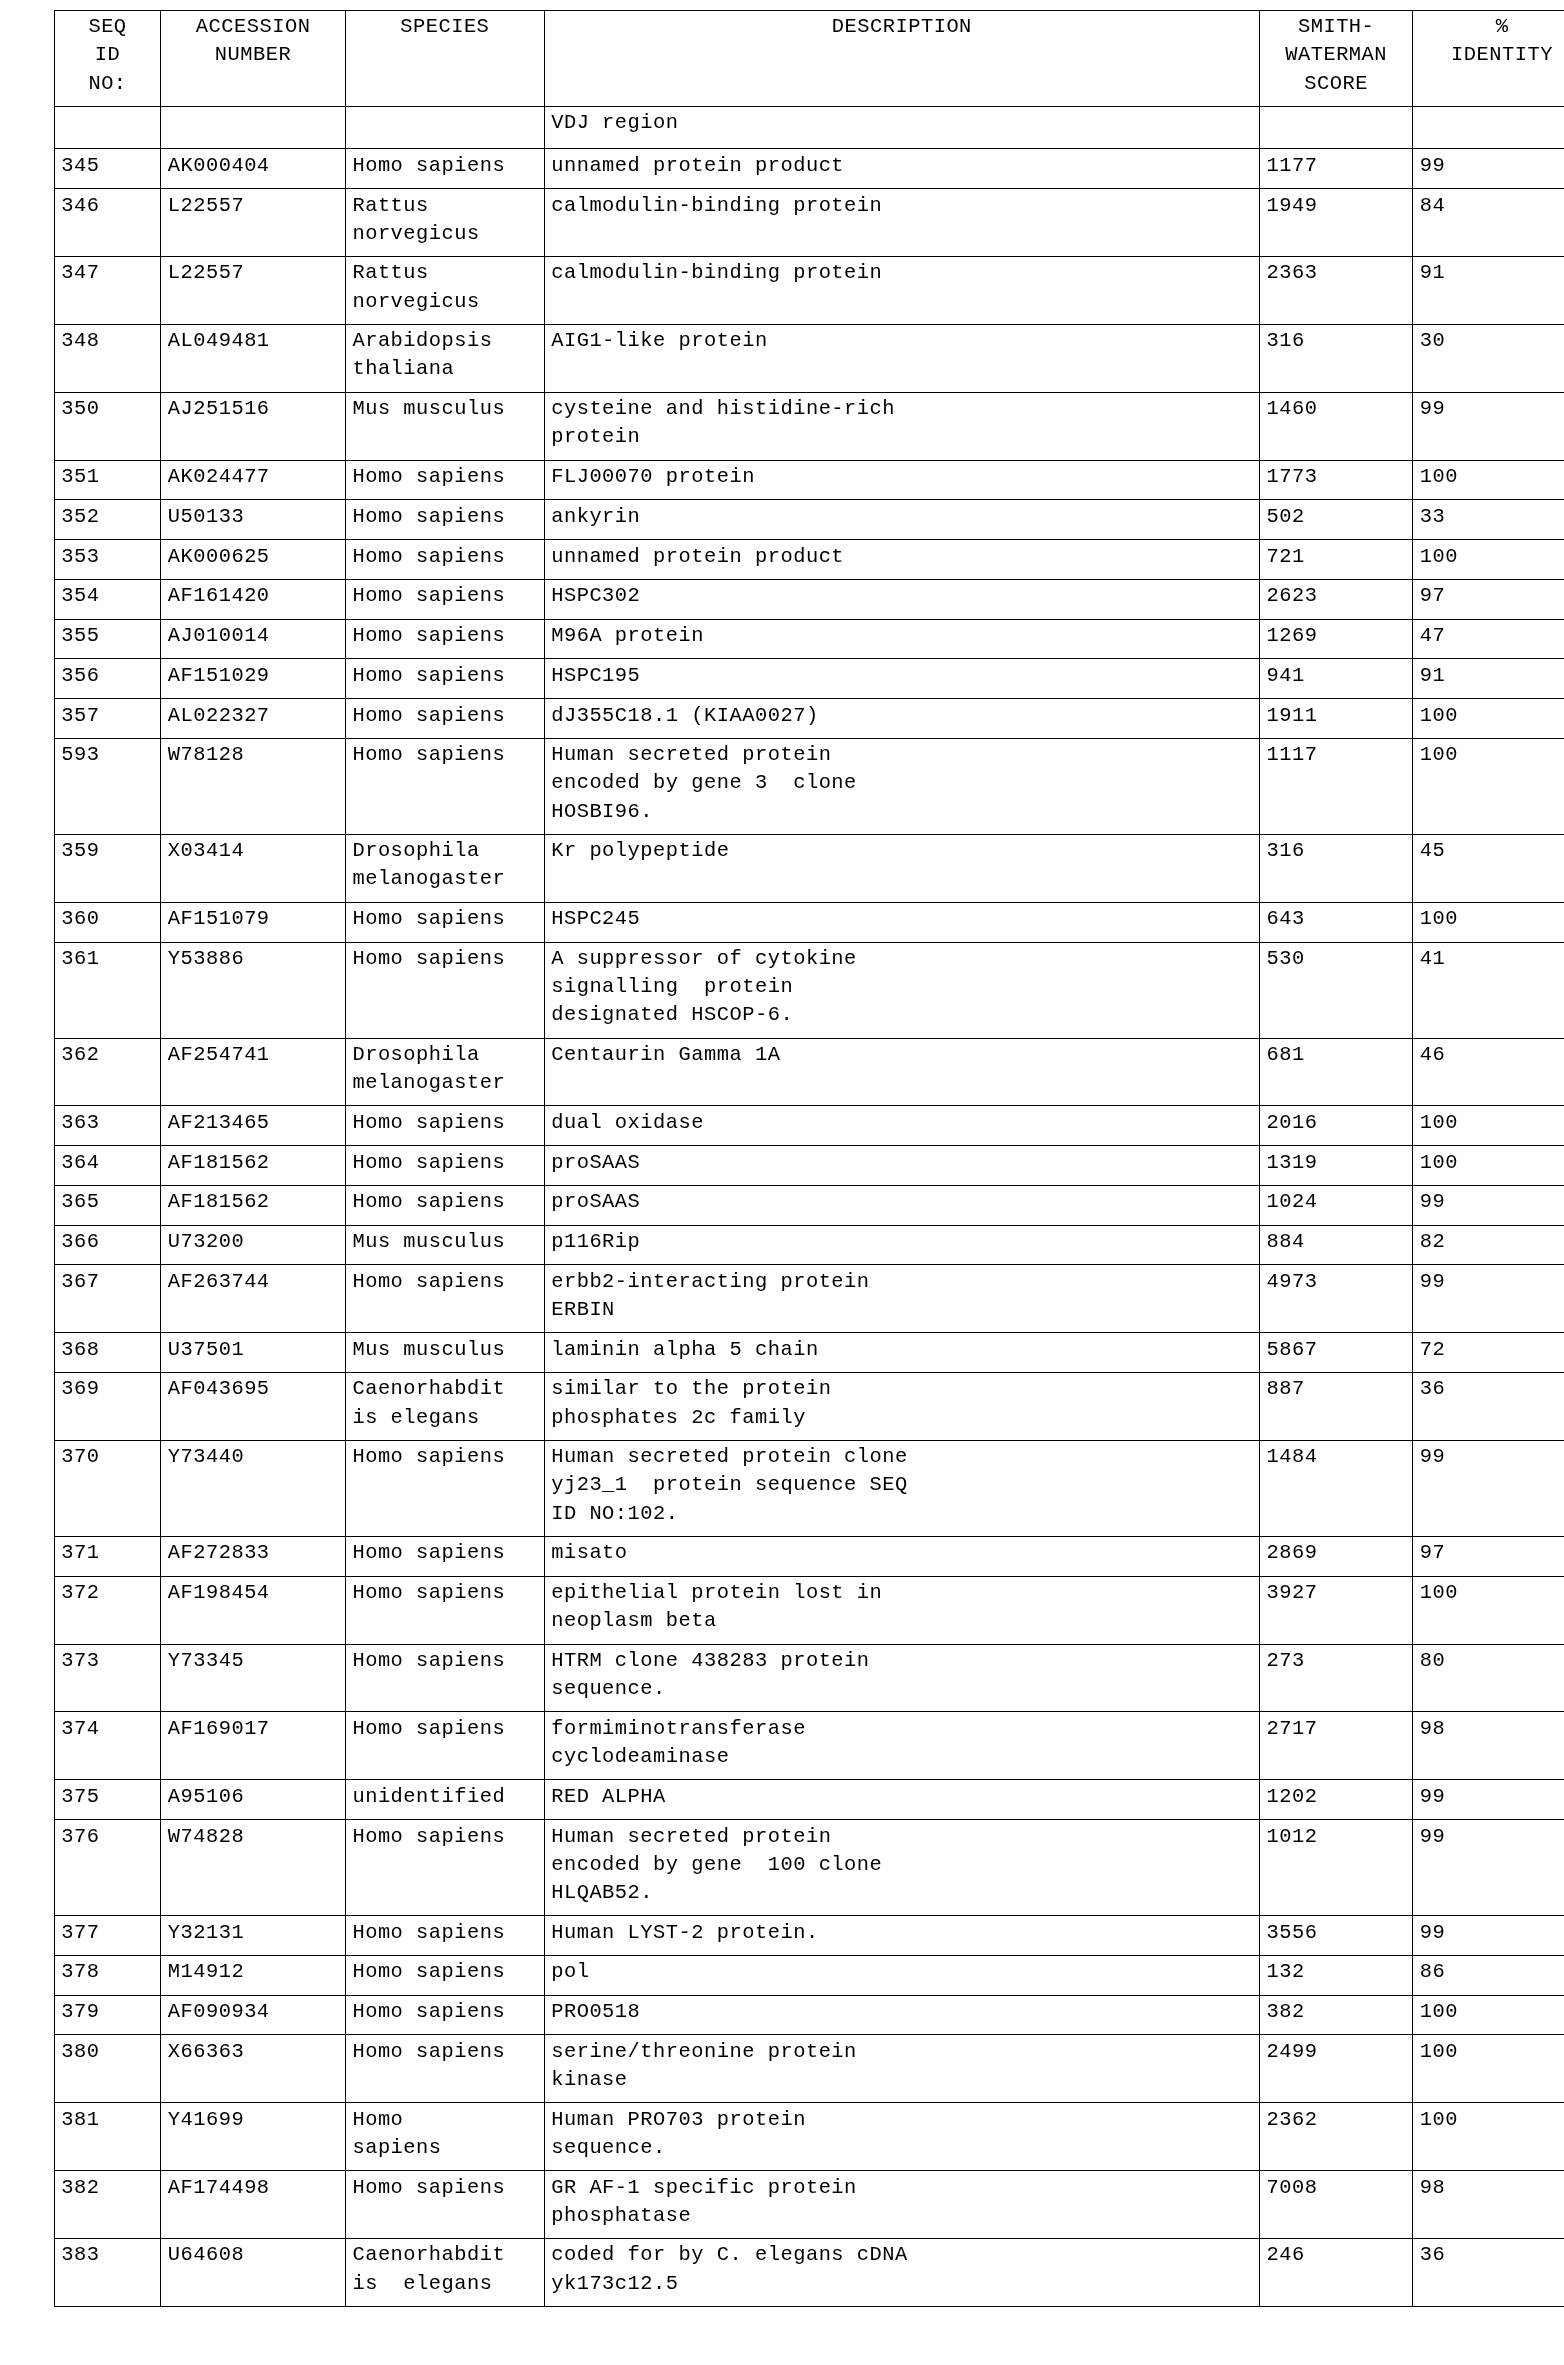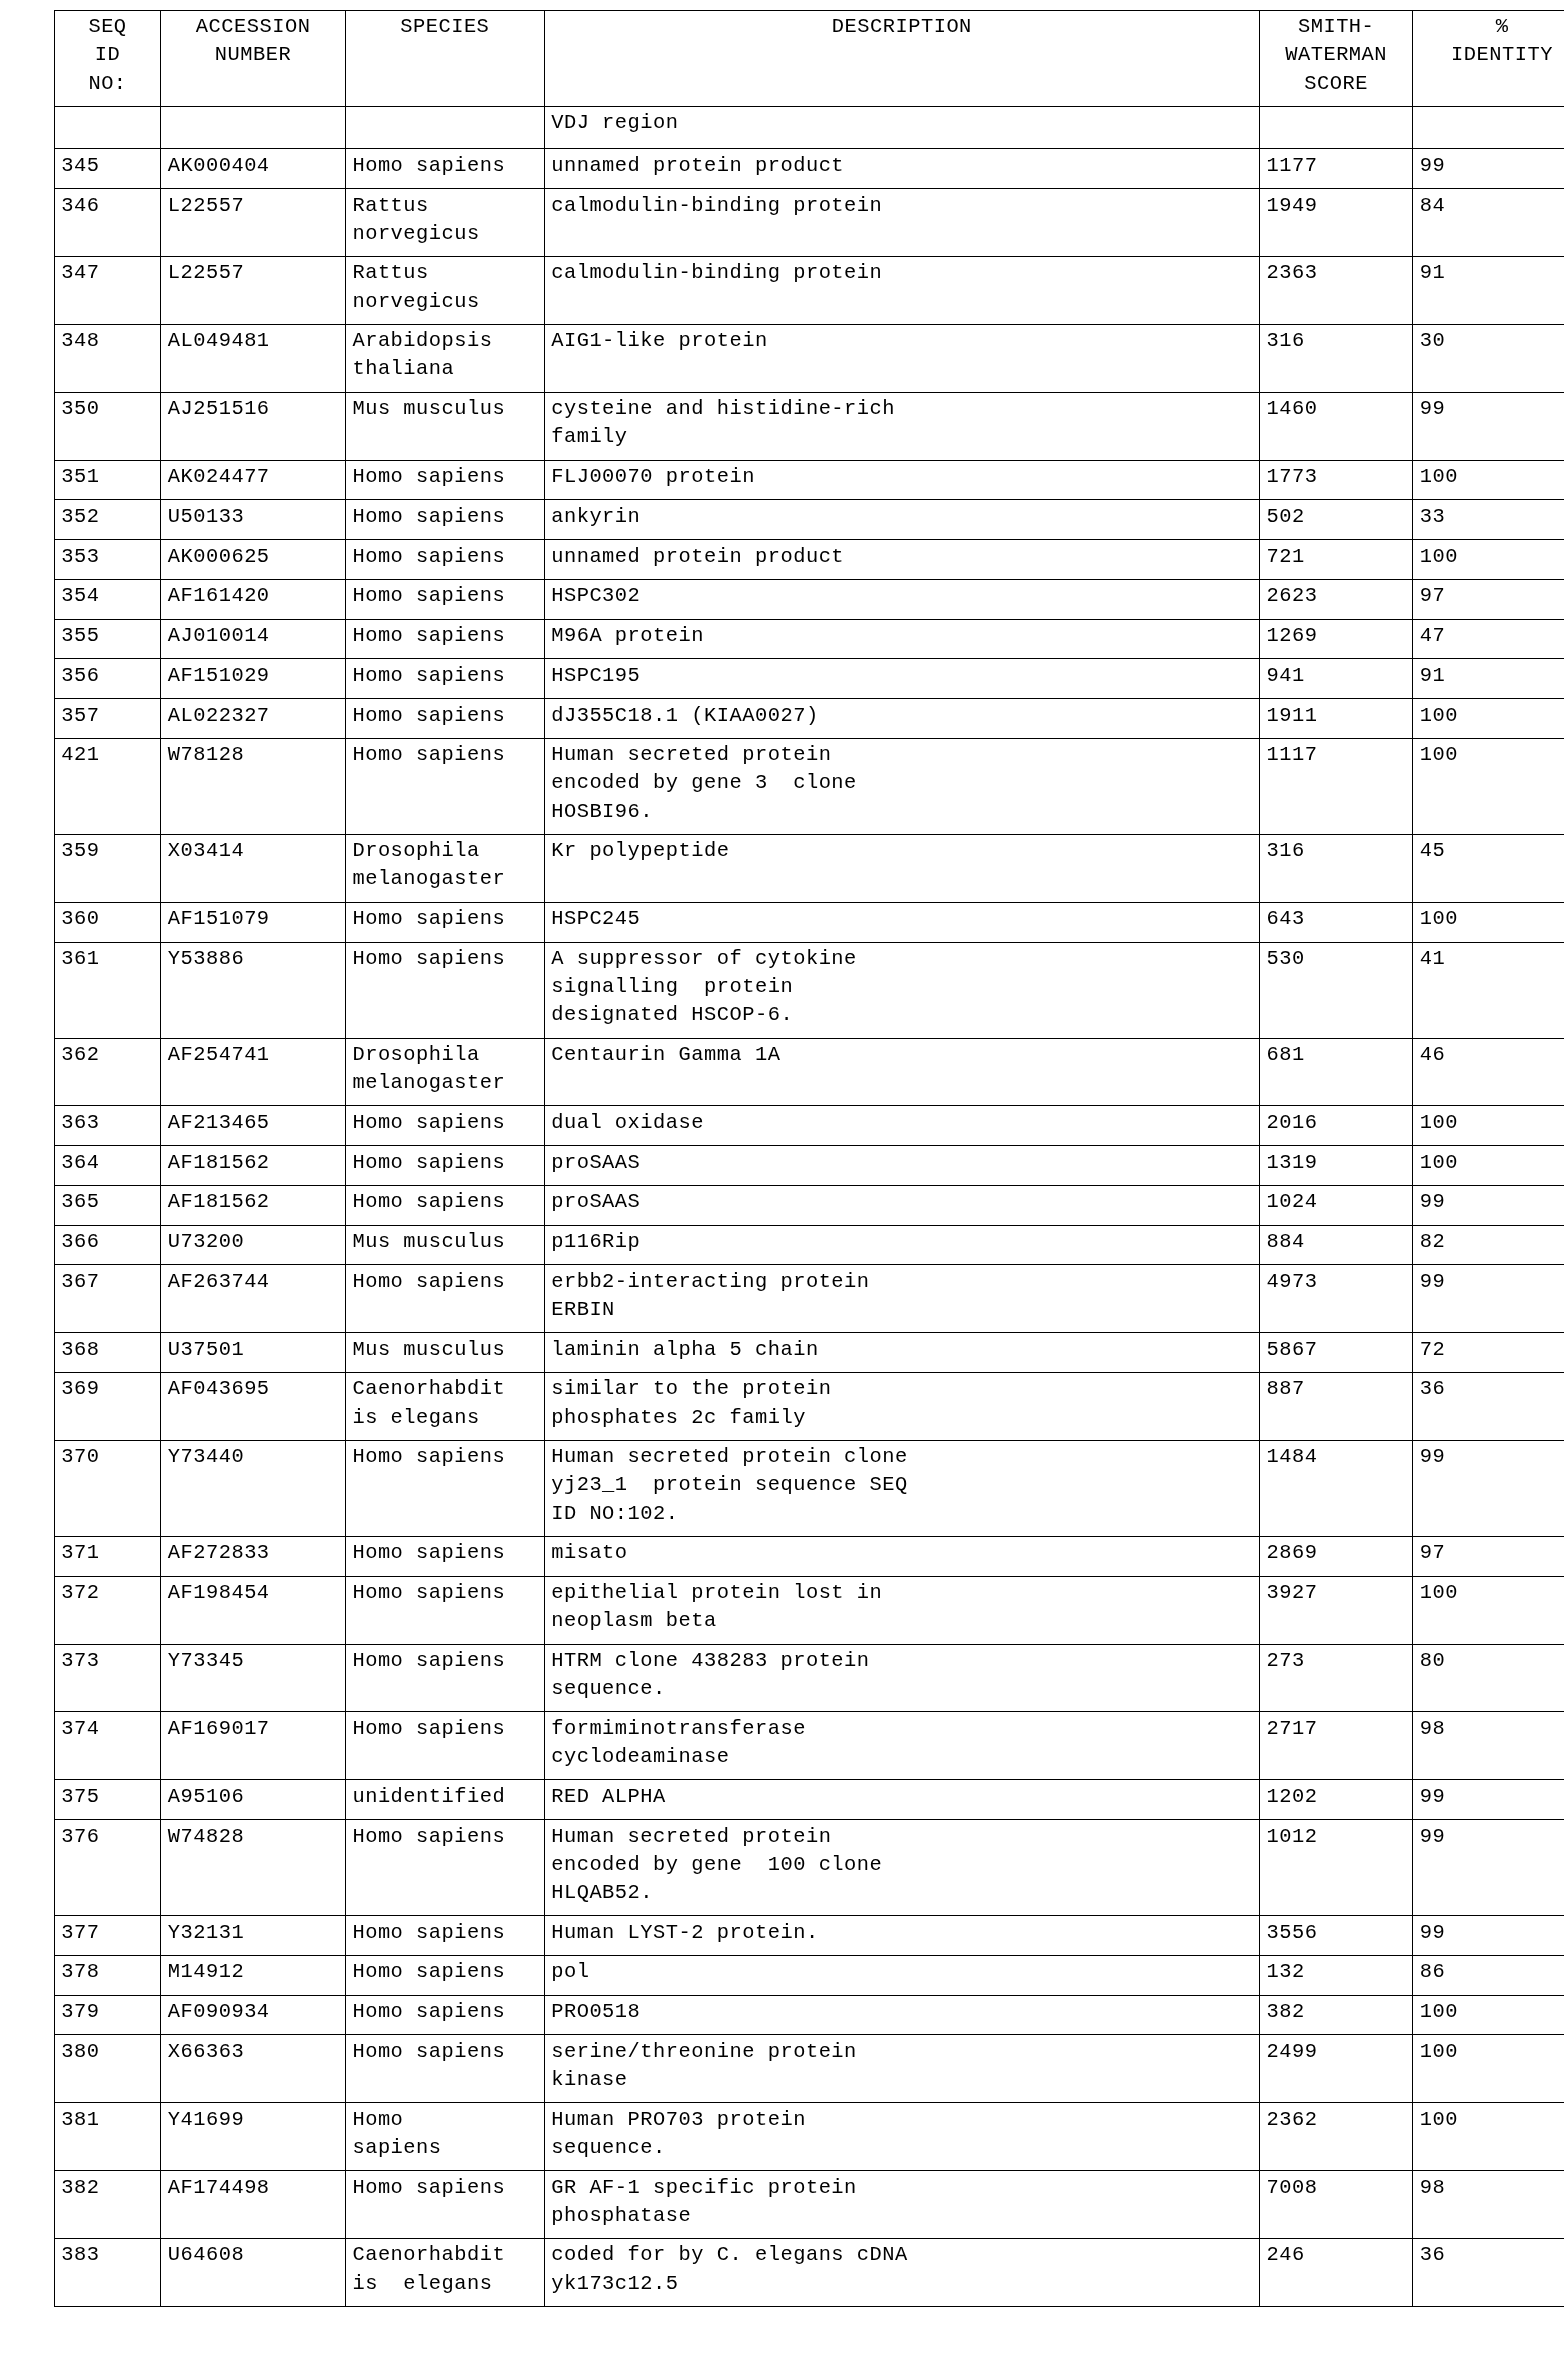--- a/index.html
+++ b/index.html
@@ -130,21 +130,21 @@
 thaliana</td>
           <td class="cell-desc">AIG1-like protein</td>
           <td class="cell-score">316</td>
           <td class="cell-ident">30</td>
         </tr>
         <tr>
           <td class="cell-seq">350</td>
           <td class="cell-acc">AJ251516</td>
           <td class="cell-spec">Mus musculus</td>
           <td class="cell-desc">cysteine and histidine-rich
-family</td>
+protein</td>
           <td class="cell-score">1460</td>
           <td class="cell-ident">99</td>
         </tr>
         <tr>
           <td class="cell-seq">351</td>
           <td class="cell-acc">AK024477</td>
           <td class="cell-spec">Homo sapiens</td>
           <td class="cell-desc">FLJ00070 protein</td>
           <td class="cell-score">1773</td>
           <td class="cell-ident">100</td>
@@ -191,21 +191,21 @@
         </tr>
         <tr>
           <td class="cell-seq">357</td>
           <td class="cell-acc">AL022327</td>
           <td class="cell-spec">Homo sapiens</td>
           <td class="cell-desc">dJ355C18.1 (KIAA0027)</td>
           <td class="cell-score">1911</td>
           <td class="cell-ident">100</td>
         </tr>
         <tr>
-          <td class="cell-seq">421</td>
+          <td class="cell-seq">593</td>
           <td class="cell-acc">W78128</td>
           <td class="cell-spec">Homo sapiens</td>
           <td class="cell-desc">Human secreted protein
 encoded by gene 3  clone
 HOSBI96.</td>
           <td class="cell-score">1117</td>
           <td class="cell-ident">100</td>
         </tr>
         <tr>
           <td class="cell-seq">359</td>

